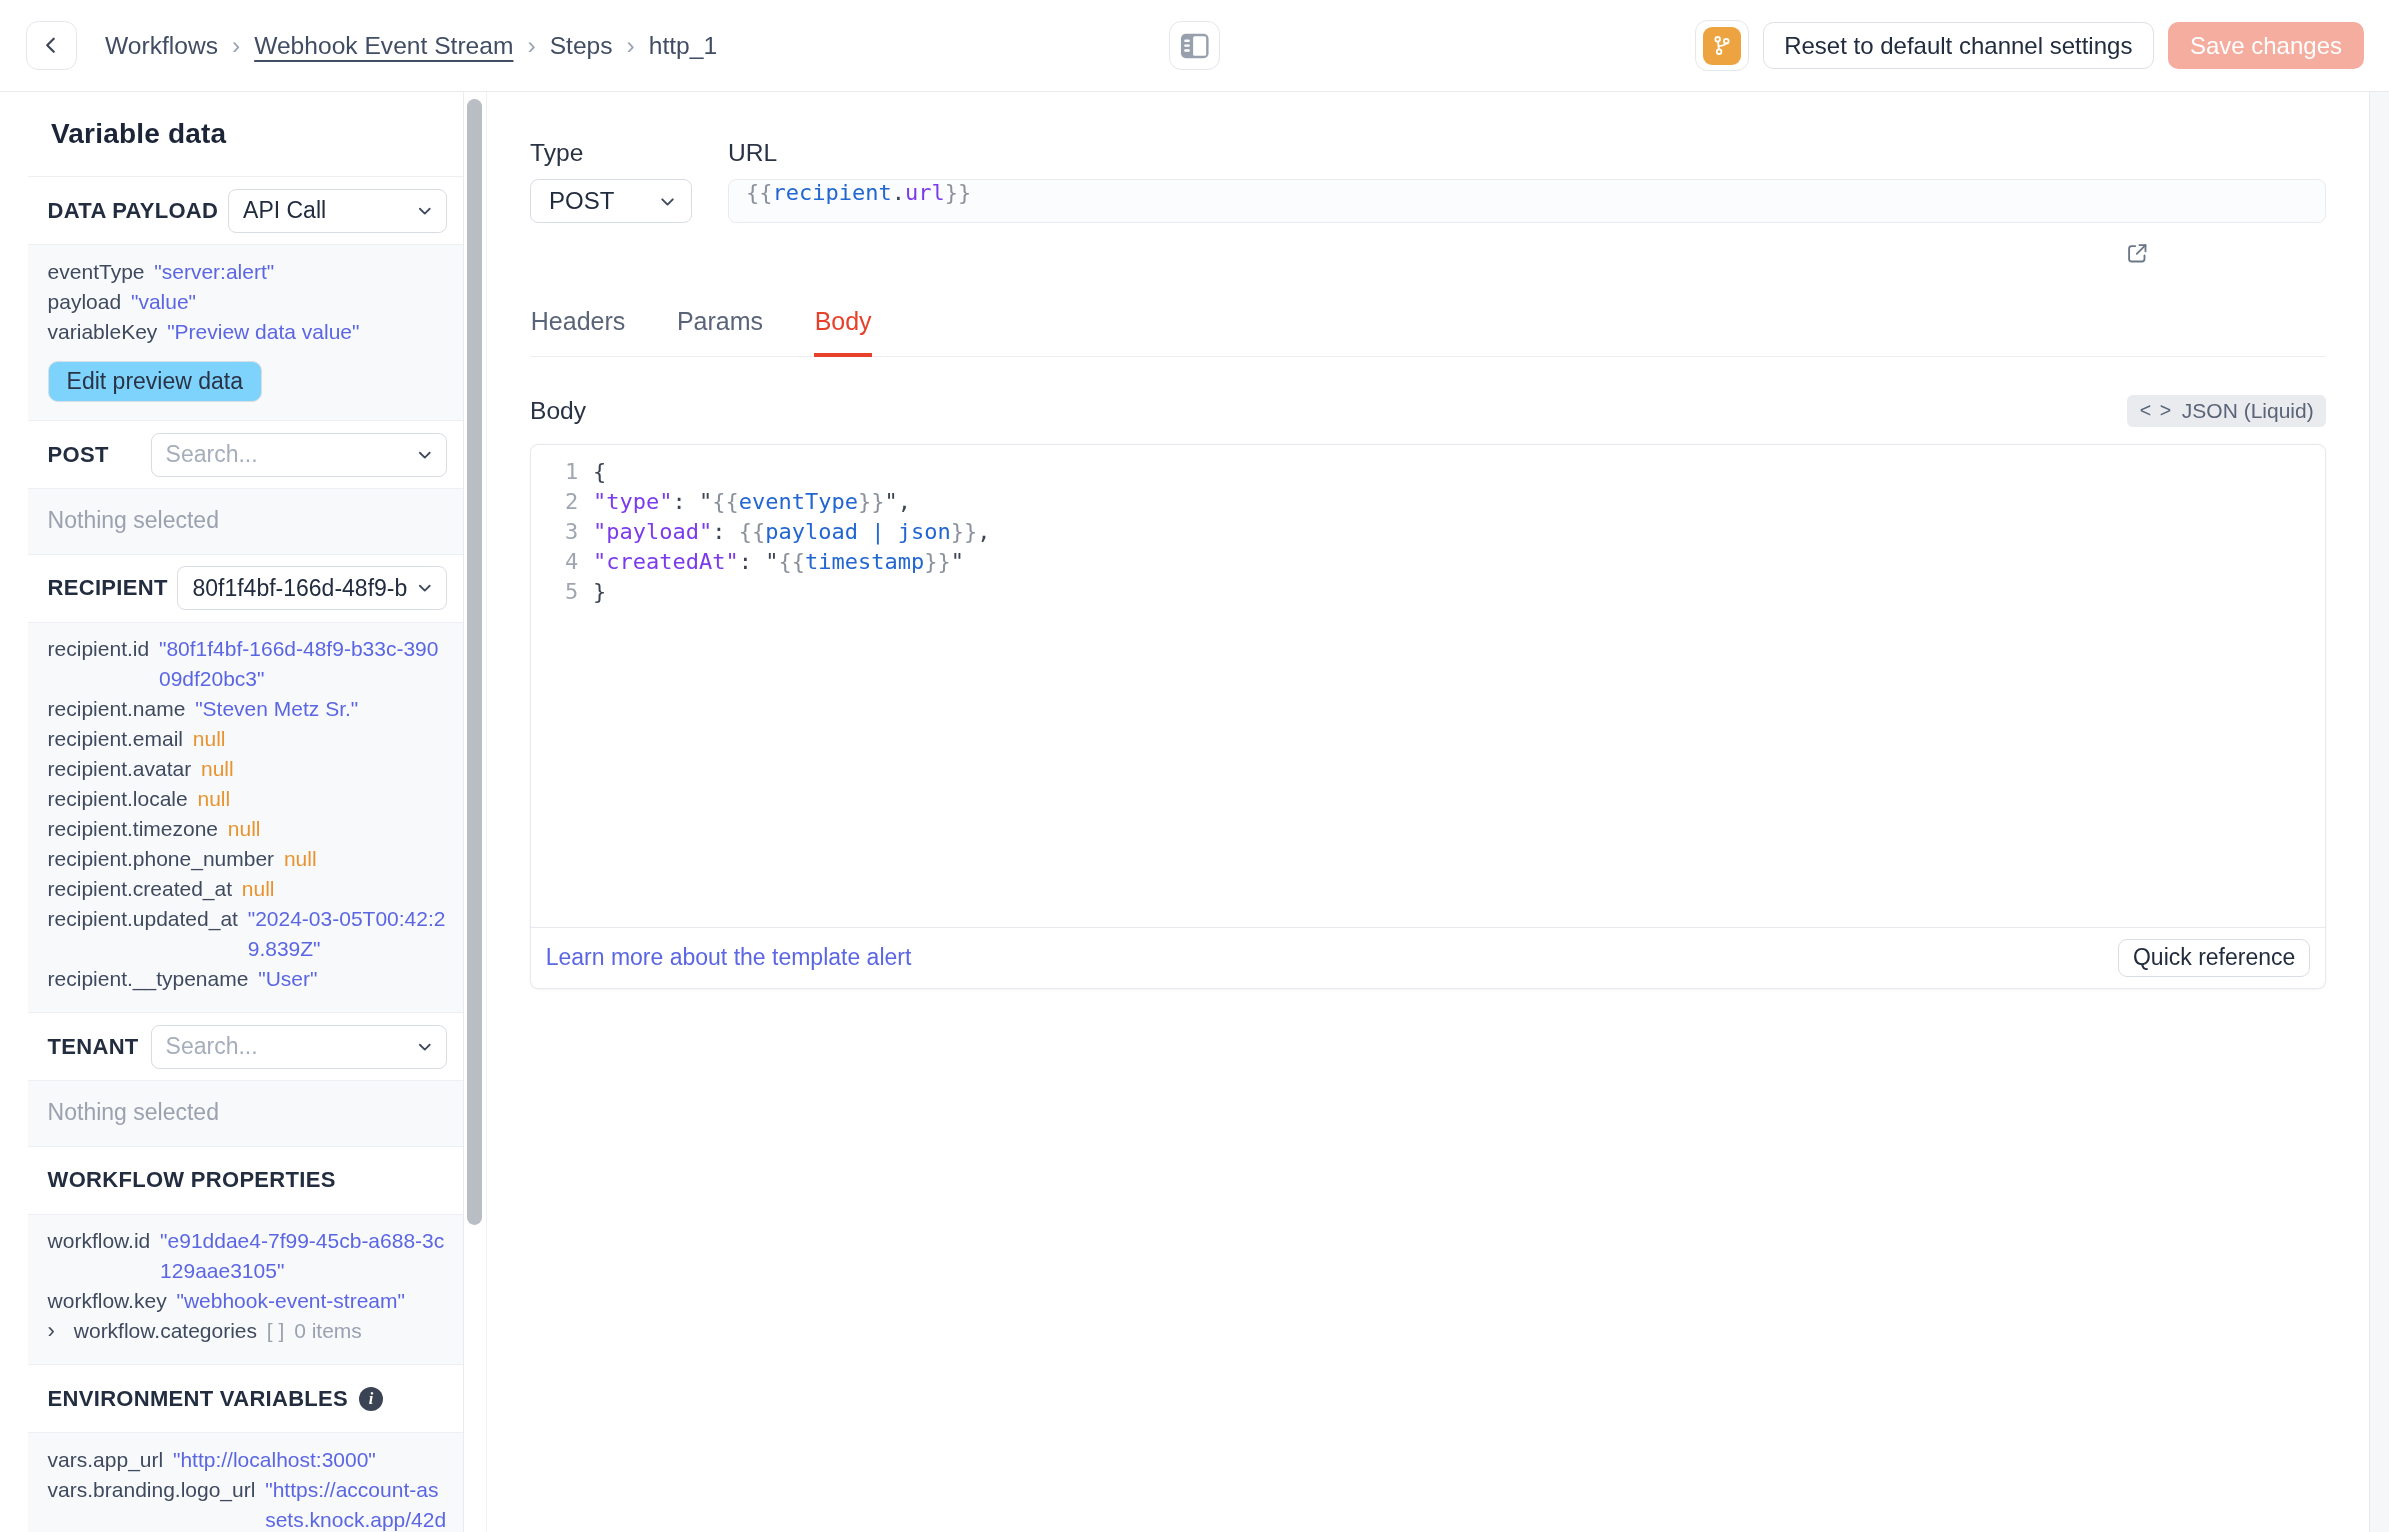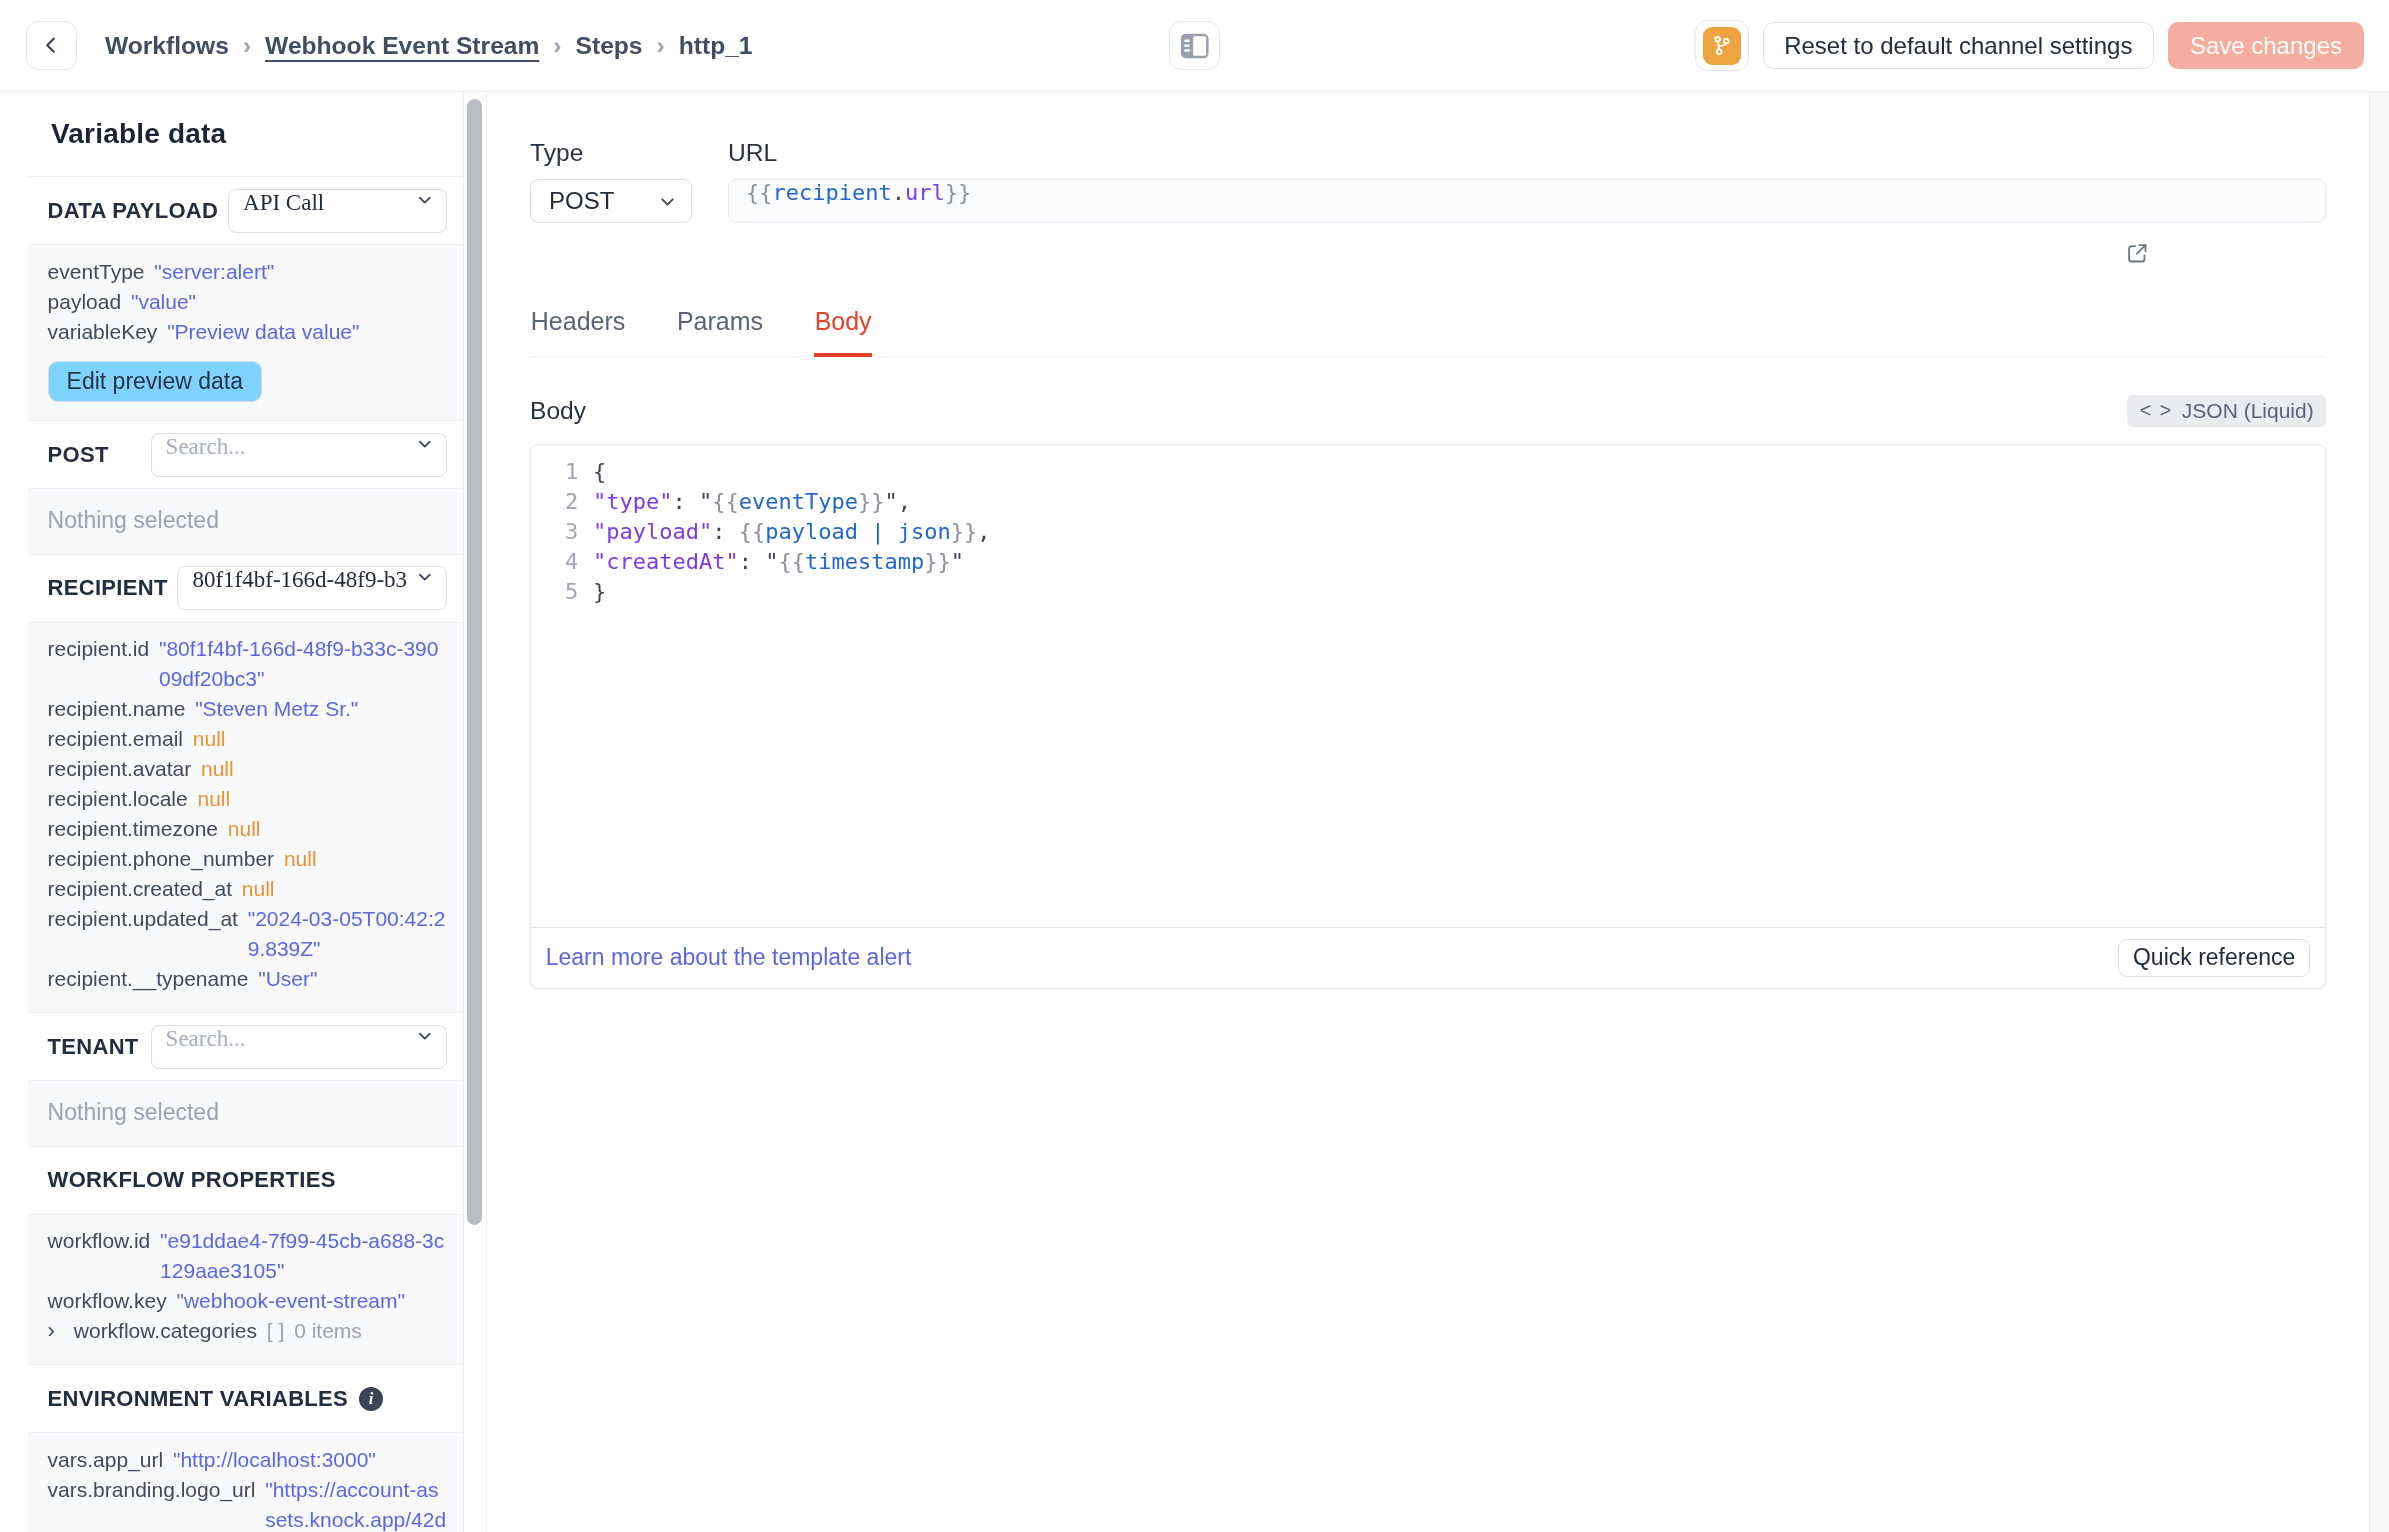--- a/index.html
+++ b/index.html
@@ -13,21 +13,21 @@
 
   
   .header {
     height: 92px; flex: none; display: flex; align-items: center;
     padding: 0 25px 0 26px; border-bottom: 0.8px solid #e8eaee; position: relative; background:#fff;
   }
   .icon-btn {
     width: 51px; height: 49px; border: 0.8px solid #e4e7ec; border-radius: 12.3px;
     background: #fff; display: flex; align-items: center; justify-content: center; cursor: pointer;
   }
-  .breadcrumbs { display: flex; align-items: center; gap: 14px; margin-left: 28px; font-size: 24.6px; color: #414d63; font-weight: bold; }
+  .breadcrumbs { display: flex; align-items: center; gap: 14px; margin-left: 28px; font-size: 24.6px; color: #414d63; }
   .crumb { white-space: nowrap; }
   .crumb.underlined { text-decoration: underline; text-underline-offset: 5.7px; text-decoration-thickness: 1.6px; }
   .crumb-sep { color: #9aa3b2; font-size: 24.6px; }
   .panel-toggle { position: absolute; left: 1169px; top: 21px; }
   .header-right { margin-left: auto; display: flex; align-items: center; gap: 14px; }
   .commit-btn { width: 54px; height: 51px; border: 0.8px solid #e4e7ec; border-radius: 12.3px; background:#fff;
     display:flex; align-items:center; justify-content:center; cursor:pointer; }
   .commit-chip { width: 38px; height: 38px; border-radius: 9px; background: var(--brand-orange,#eda440);
     display:flex; align-items:center; justify-content:center; }
   .btn-outline {
@@ -45,21 +45,21 @@
   .scroll-gutter { width: 23px; flex: none; border-right: 0.8px solid #eef0f3; position: relative; background:#fff; }
   .scroll-thumb { position: absolute; left: 3.3px; top: 7.4px; width: 14.7px; height: 1126px; border-radius: 7.4px; background: #b9bdc4; }
 
   .sb-heading { padding: 26px 23px; border-bottom: 0.8px solid #edeff2; }
   .sb-heading h1 { font-size: 28px; font-weight: 600; color: #1b2537; letter-spacing: 0.2px; }
 
   .section-row { min-height: 67px; display: flex; align-items: center; padding: 9.8px 16.4px 9.8px 19.6px; gap: 9.8px; }
   .section-title { font-size: 22px; font-weight: 600; color: #232d40; letter-spacing: 0.3px; flex: none; }
   .select-sm {
     flex: 0 1 296px; margin-left: auto; min-width: 0; height: 44px; border: 0.8px solid #d8dce3; border-radius: 8.2px;
-    background: #fff; display: flex; padding: 0 11.5px 0 14px; gap: 6.5px; cursor: pointer; font-family: Liberation Serif, serif;
+    background: #fff; display: flex; align-items: center; padding: 0 11.5px 0 14px; gap: 6.5px; cursor: pointer;
   }
   .select-sm .sel-text { font-size: 23px; color: #222c3f; flex: 1; min-width: 0; overflow: hidden; white-space: nowrap; }
   .select-sm .sel-text.placeholder { color: #a6adbb; }
   .chev { flex: none; display: flex; }
 
   .subsection { background: #f8f9fb; border-top: 0.8px solid #edeff2; border-bottom: 0.8px solid #edeff2;
     padding: 11.5px 16.4px 18px 19.6px; }
   .subsection.empty { padding: 18px 16.4px 19.6px 19.6px; }
   .empty-text { font-size: 23px; color: #9aa2b0; }
   .kv-row { display: flex; gap: 9.8px; font-size: 21px; line-height: 30px; color: #3f4a5f; align-items: flex-start; }

